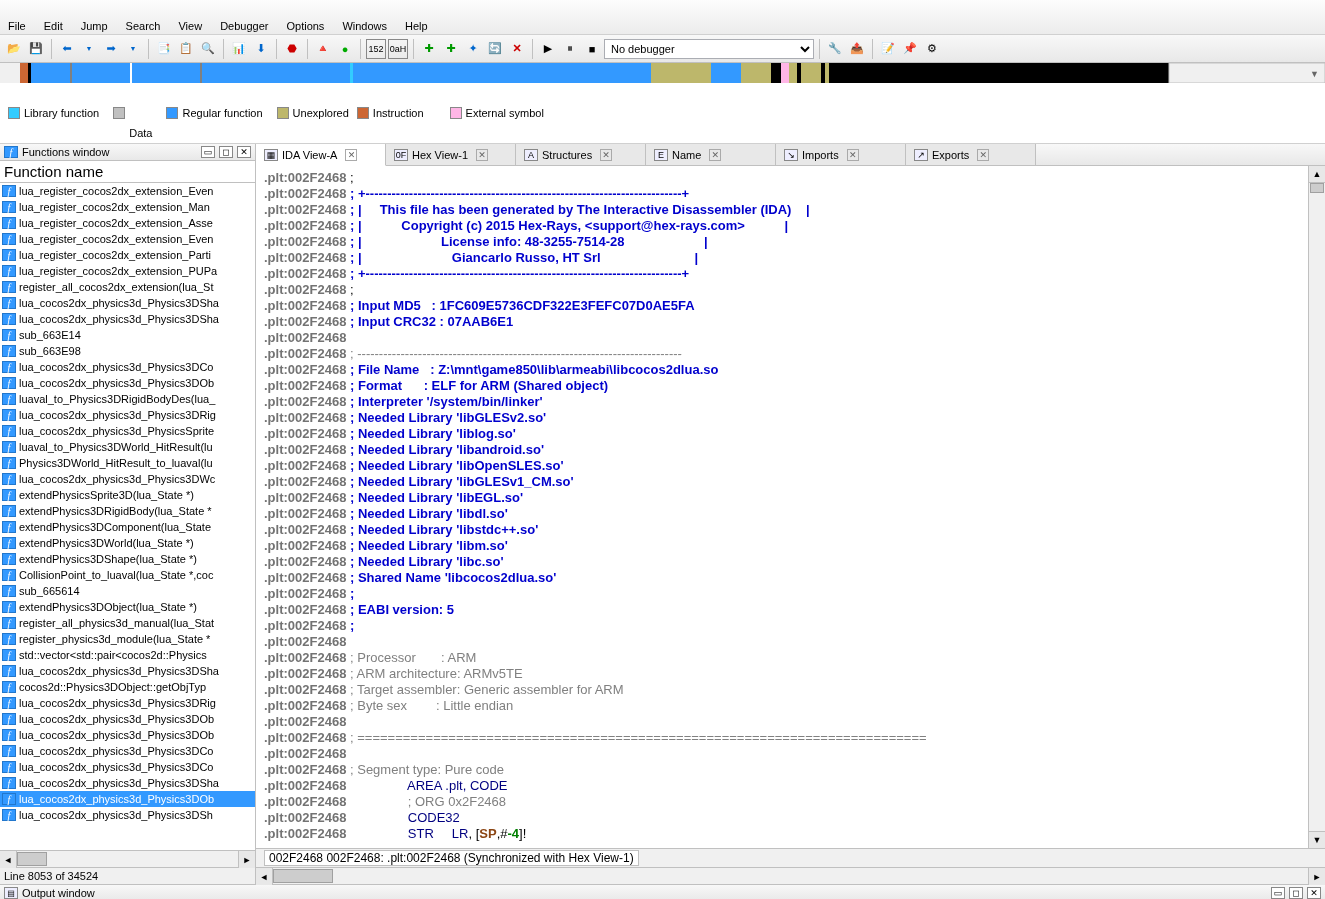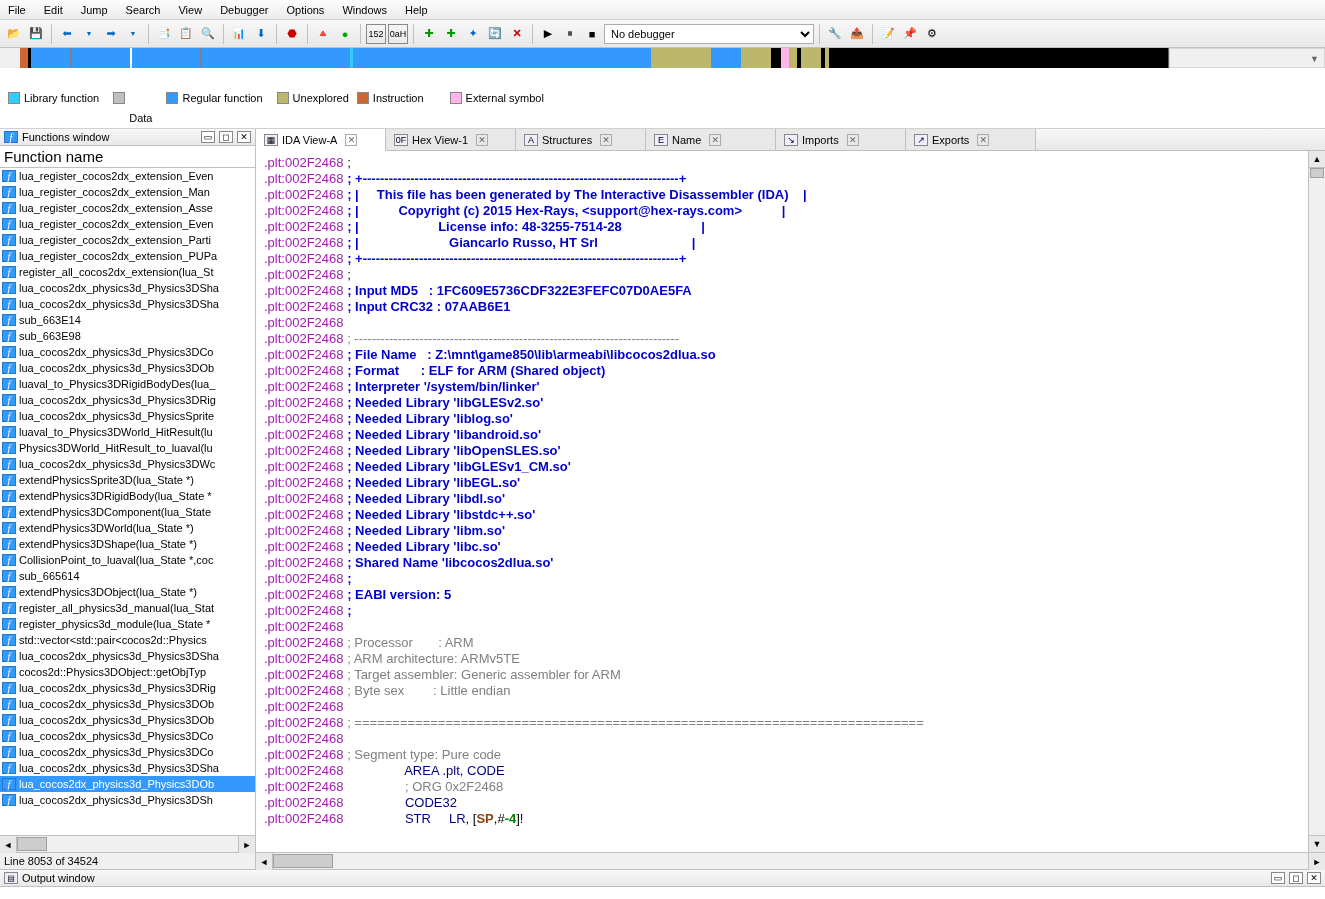--- a/index.html
+++ b/index.html
@@ -1,17 +1,17 @@
 <!DOCTYPE html>
 <html><head>
 <meta charset="utf-8">
 <style>
 * { margin: 0; padding: 0; box-sizing: border-box; font-family: Tahoma, Arial, sans-serif; }
 body { font-size: 11px; background: #fff; overflow: hidden; width: 1325px; height: 899px; }
-.menubar { background: linear-gradient(#fdfdfd,#ececec); border-bottom: 1px solid #d0d0d0; padding: 2px 8px; display: flex; gap: 18px; height: 20px; align-items: center; }
+.menubar { background: linear-gradient(#fdfdfd,#ececec); border-bottom: 1px solid #d0d0d0; padding: 2px 8px; display: flex; gap: 18px; height: 35px; align-items: flex-end; }
 .menubar span { color: #000; cursor: default; }
 .toolbar { background: linear-gradient(#f8f8f8,#e8e8e8); border-bottom: 1px solid #c0c0c0; height: 28px; display: flex; align-items: center; padding: 0 4px; gap: 2px; }
 .tbtn { width: 20px; height: 20px; display: inline-flex; align-items: center; justify-content: center; border: 1px solid transparent; }
 .sep { width: 1px; height: 20px; background: #c0c0c0; margin: 0 3px; }
 .debugger-combo { height: 20px; border: 1px solid #abadb3; font-size: 11px; background: #fff; padding: 0 2px; width: 210px; }
 .navbar { height: 20px; background: #fff; border-bottom: 1px solid #d0d0d0; position: relative; }
 .legend { background: #fff; padding: 4px 8px; border-bottom: 1px solid #d0d0d0; font-size: 11px; display: flex; align-items: center; gap: 4px; }
 .lgbox { width: 12px; height: 12px; display: inline-block; border: 1px solid #888; }
 .workspace { display: flex; height: 740px; }
 .sidebar { width: 256px; border-right: 1px solid #c0c0c0; display: flex; flex-direction: column; }
@@ -30,21 +30,21 @@
 .hscroll .arrR { right: 0; border-left: 1px solid #c0c0c0; }
 .status-line { padding: 2px 4px; border-top: 1px solid #c0c0c0; font-size: 11px; background: #f0f0f0; }
 .main { flex: 1; display: flex; flex-direction: column; }
 .tabs { background: linear-gradient(#f8f8f8,#e8e8e8); border-bottom: 1px solid #c0c0c0; display: flex; height: 22px; }
 .tab { padding: 2px 8px; border-right: 1px solid #c0c0c0; display: flex; align-items: center; gap: 4px; font-size: 11px; background: #e8e8e8; }
 .tab.active { background: #fff; border-bottom: 1px solid #fff; margin-bottom: -1px; }
 .tab .tico { width: 14px; height: 12px; display: inline-flex; align-items: center; justify-content: center; font-size: 9px; }
 .tab .close { width: 12px; height: 12px; border: 1px solid #aaa; display: inline-flex; align-items: center; justify-content: center; font-size: 9px; margin-left: 4px; color: #666; }
 .disasm { flex: 1; font-family: 'Courier New', monospace; font-size: 13px; padding: 4px 8px; overflow: hidden; line-height: 16px; white-space: pre; background: #fff; position: relative; }
 .disasm .line { display: block; }
-.addr { color: #a21caf; font-weight: normal; }
+.addr { color: #737373; font-weight: bold; }
 .cmt { color: #808080; }
 .blue { color: #0000cd; font-weight: bold; }
 .navy { color: #000080; font-weight: normal; }
 .green { color: #008000; font-weight: bold; }
 .brown { color: #8b4513; font-weight: bold; }
 .sync-bar { background: #f0f0f0; border-top: 1px solid #c0c0c0; padding: 1px 8px; font-family: 'Courier New', monospace; font-size: 12px; }
 .sync-bar .inner { background: #fff; border: 1px solid #c0c0c0; padding: 0 4px; display: inline-block; }
 .vscroll { position: absolute; right: 0; top: 0; bottom: 0; width: 17px; background: #f0f0f0; border-left: 1px solid #c0c0c0; }
 .vscroll .vthumb { position: absolute; left: 1px; right: 1px; top: 17px; height: 10px; background: #cdcdcd; border: 1px solid #a0a0a0; }
 .vscroll .arrU, .vscroll .arrD { position: absolute; left: 0; right: 0; height: 17px; background: #e8e8e8; display: flex; align-items: center; justify-content: center; font-size: 9px; }
@@ -371,20 +371,23 @@
         </div>
       </div>
     <div class="disasm-wrap">
       <div class="disasm" id="disasm"><span class="line"><span class="addr">.plt:002F2468</span> ;</span><span class="line"><span class="addr">.plt:002F2468</span> <span class="blue">; +-------------------------------------------------------------------------+</span></span><span class="line"><span class="addr">.plt:002F2468</span> <span class="blue">; |     This file has been generated by The Interactive Disassembler (IDA)    |</span></span><span class="line"><span class="addr">.plt:002F2468</span> <span class="blue">; |           Copyright (c) 2015 Hex-Rays, &lt;support@hex-rays.com&gt;           |</span></span><span class="line"><span class="addr">.plt:002F2468</span> <span class="blue">; |                      License info: 48-3255-7514-28                      |</span></span><span class="line"><span class="addr">.plt:002F2468</span> <span class="blue">; |                         Giancarlo Russo, HT Srl                          |</span></span><span class="line"><span class="addr">.plt:002F2468</span> <span class="blue">; +-------------------------------------------------------------------------+</span></span><span class="line"><span class="addr">.plt:002F2468</span> ;</span><span class="line"><span class="addr">.plt:002F2468</span> <span class="blue">; Input MD5   : 1FC609E5736CDF322E3FEFC07D0AE5FA</span></span><span class="line"><span class="addr">.plt:002F2468</span> <span class="blue">; Input CRC32 : 07AAB6E1</span></span><span class="line"><span class="addr">.plt:002F2468</span> </span><span class="line"><span class="addr">.plt:002F2468</span> <span class="cmt">; ---------------------------------------------------------------------------</span></span><span class="line"><span class="addr">.plt:002F2468</span> <span class="blue">; File Name   : Z:\mnt\game850\lib\armeabi\libcocos2dlua.so</span></span><span class="line"><span class="addr">.plt:002F2468</span> <span class="blue">; Format      : ELF for ARM (Shared object)</span></span><span class="line"><span class="addr">.plt:002F2468</span> <span class="blue">; Interpreter '/system/bin/linker'</span></span><span class="line"><span class="addr">.plt:002F2468</span> <span class="blue">; Needed Library 'libGLESv2.so'</span></span><span class="line"><span class="addr">.plt:002F2468</span> <span class="blue">; Needed Library 'liblog.so'</span></span><span class="line"><span class="addr">.plt:002F2468</span> <span class="blue">; Needed Library 'libandroid.so'</span></span><span class="line"><span class="addr">.plt:002F2468</span> <span class="blue">; Needed Library 'libOpenSLES.so'</span></span><span class="line"><span class="addr">.plt:002F2468</span> <span class="blue">; Needed Library 'libGLESv1_CM.so'</span></span><span class="line"><span class="addr">.plt:002F2468</span> <span class="blue">; Needed Library 'libEGL.so'</span></span><span class="line"><span class="addr">.plt:002F2468</span> <span class="blue">; Needed Library 'libdl.so'</span></span><span class="line"><span class="addr">.plt:002F2468</span> <span class="blue">; Needed Library 'libstdc++.so'</span></span><span class="line"><span class="addr">.plt:002F2468</span> <span class="blue">; Needed Library 'libm.so'</span></span><span class="line"><span class="addr">.plt:002F2468</span> <span class="blue">; Needed Library 'libc.so'</span></span><span class="line"><span class="addr">.plt:002F2468</span> <span class="blue">; Shared Name 'libcocos2dlua.so'</span></span><span class="line"><span class="addr">.plt:002F2468</span> <span class="blue">;</span></span><span class="line"><span class="addr">.plt:002F2468</span> <span class="blue">; EABI version: 5</span></span><span class="line"><span class="addr">.plt:002F2468</span> <span class="blue">;</span></span><span class="line"><span class="addr">.plt:002F2468</span> </span><span class="line"><span class="addr">.plt:002F2468</span> <span class="cmt">; Processor       : ARM</span></span><span class="line"><span class="addr">.plt:002F2468</span> <span class="cmt">; ARM architecture: ARMv5TE</span></span><span class="line"><span class="addr">.plt:002F2468</span> <span class="cmt">; Target assembler: Generic assembler for ARM</span></span><span class="line"><span class="addr">.plt:002F2468</span> <span class="cmt">; Byte sex        : Little endian</span></span><span class="line"><span class="addr">.plt:002F2468</span> </span><span class="line"><span class="addr">.plt:002F2468</span> <span class="cmt">; ===========================================================================</span></span><span class="line"><span class="addr">.plt:002F2468</span> </span><span class="line"><span class="addr">.plt:002F2468</span> <span class="cmt">; Segment type: Pure code</span></span><span class="line"><span class="addr">.plt:002F2468</span>                 <span class="navy">AREA .plt, CODE</span></span><span class="line"><span class="addr">.plt:002F2468</span>                 <span class="cmt">; ORG 0x2F2468</span></span><span class="line"><span class="addr">.plt:002F2468</span>                 <span class="navy">CODE32</span></span><span class="line"><span class="addr">.plt:002F2468</span>                 <span class="navy">STR</span>     <span class="navy">LR</span>, [<span class="brown">SP</span>,#<span class="green">-4</span>]!</span></div>
       <div class="vscroll">
         <span class="arrU">▲</span>
         <span class="vthumb"></span>
         <span class="arrD">▼</span>
       </div>
     </div>
+    <div class="sync-bar">
+      <span class="inner">002F2468 002F2468: .plt:002F2468 (Synchronized with Hex View-1)</span>
+    </div>
     <div class="hscroll">
       <span class="arrL">◄</span>
       <span class="thumb" style="left:17px;width:60px"></span>
       <span class="arrR">►</span>
     </div>
   </div>
 </div>
 
 <div class="output-panel">
   <div class="panel-title">

